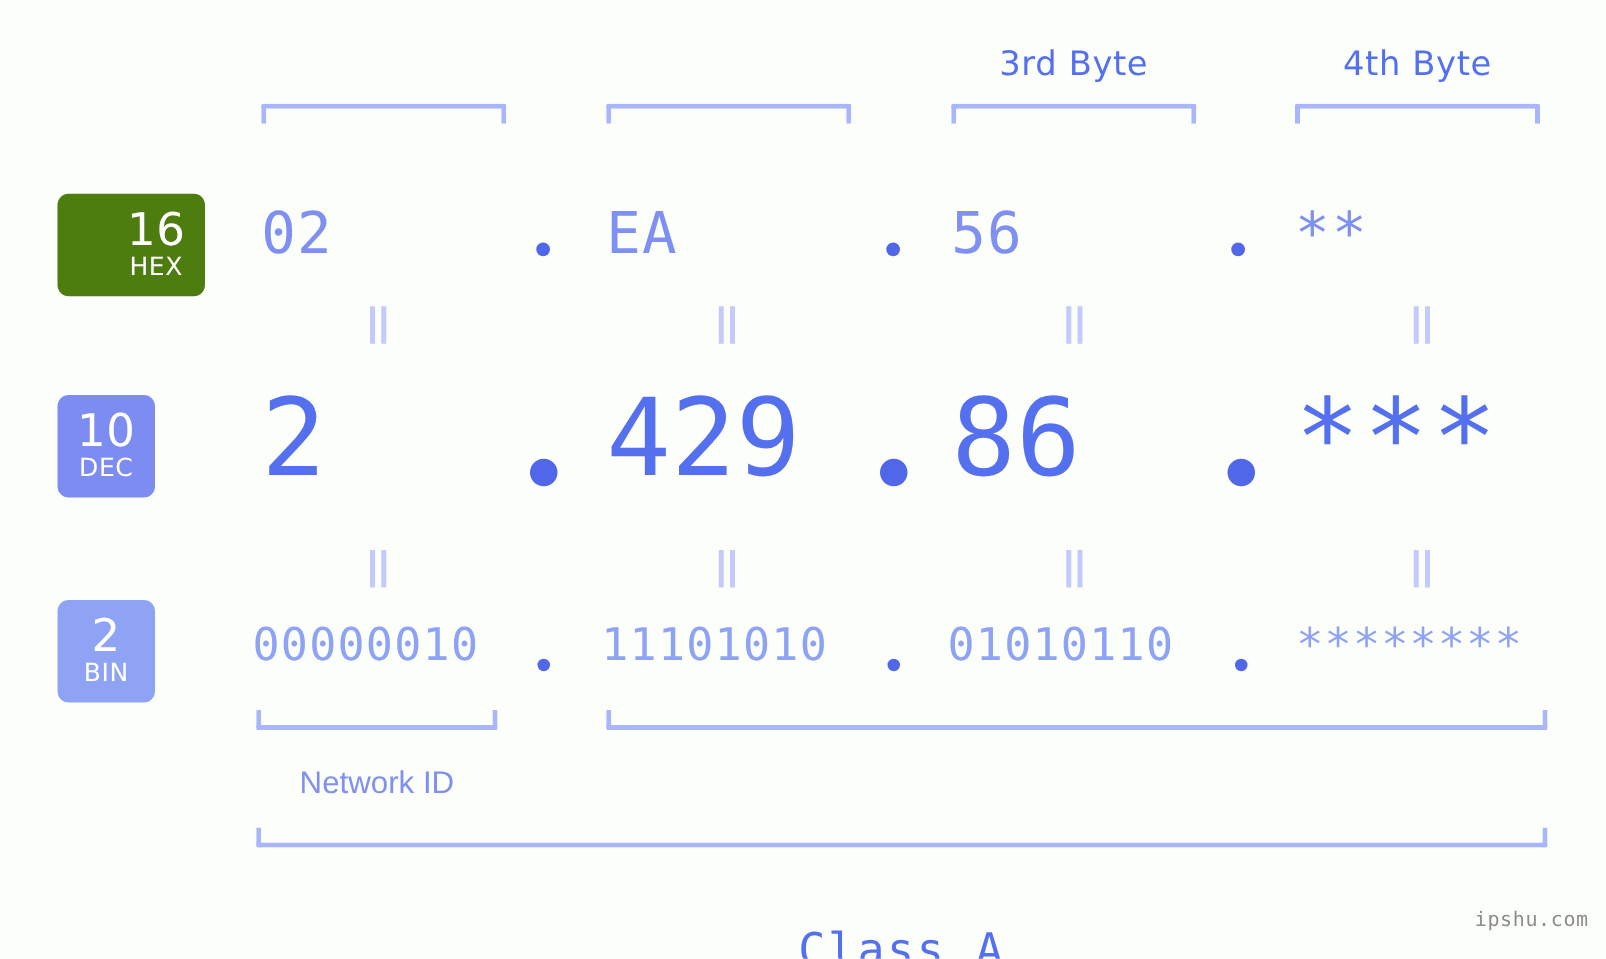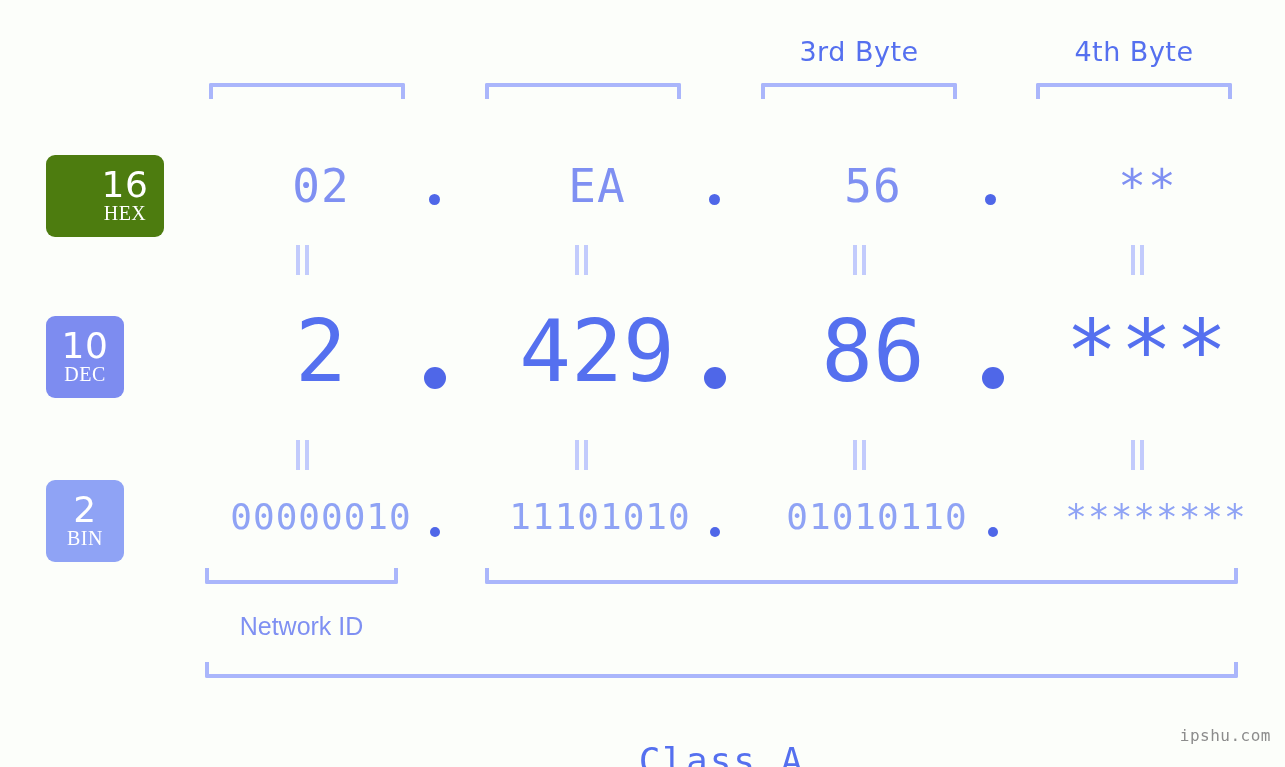--- a/index.html
+++ b/index.html
@@ -77,40 +77,37 @@
     font-size: 36px;
     line-height: 34px;
     font-weight: 400;
     letter-spacing: 0.5px;
   }
   .badge .nm {
     font-size: 20px;
     line-height: 22px;
     font-weight: 400;
     letter-spacing: 0.5px;
-    font-family: Liberation Serif, serif;
   }
   .badge-hex { top: 155px; background: #4d7c0f; padding-left: 40px; }
   .badge-dec { top: 316px; background: #7d8cf0; }
   .badge-bin { top: 480px; background: #8fa3f5; }
 
   
   .row {
     position: absolute;
     left: 150px;
     width: 1135px;
     display: block;
   }
 
   .cell {
     position: absolute;
-    text-align: center;
     white-space: nowrap;
     font-family: "DejaVu Sans Mono", monospace;
-    margin-left: 14px;
   }
 
   
   .row-hex { top: 146px; height: 80px; }
   .row-hex .cell {
     font-size: 46px;
     line-height: 80px;
     color: #7f90f2;
     letter-spacing: 1px;
   }

